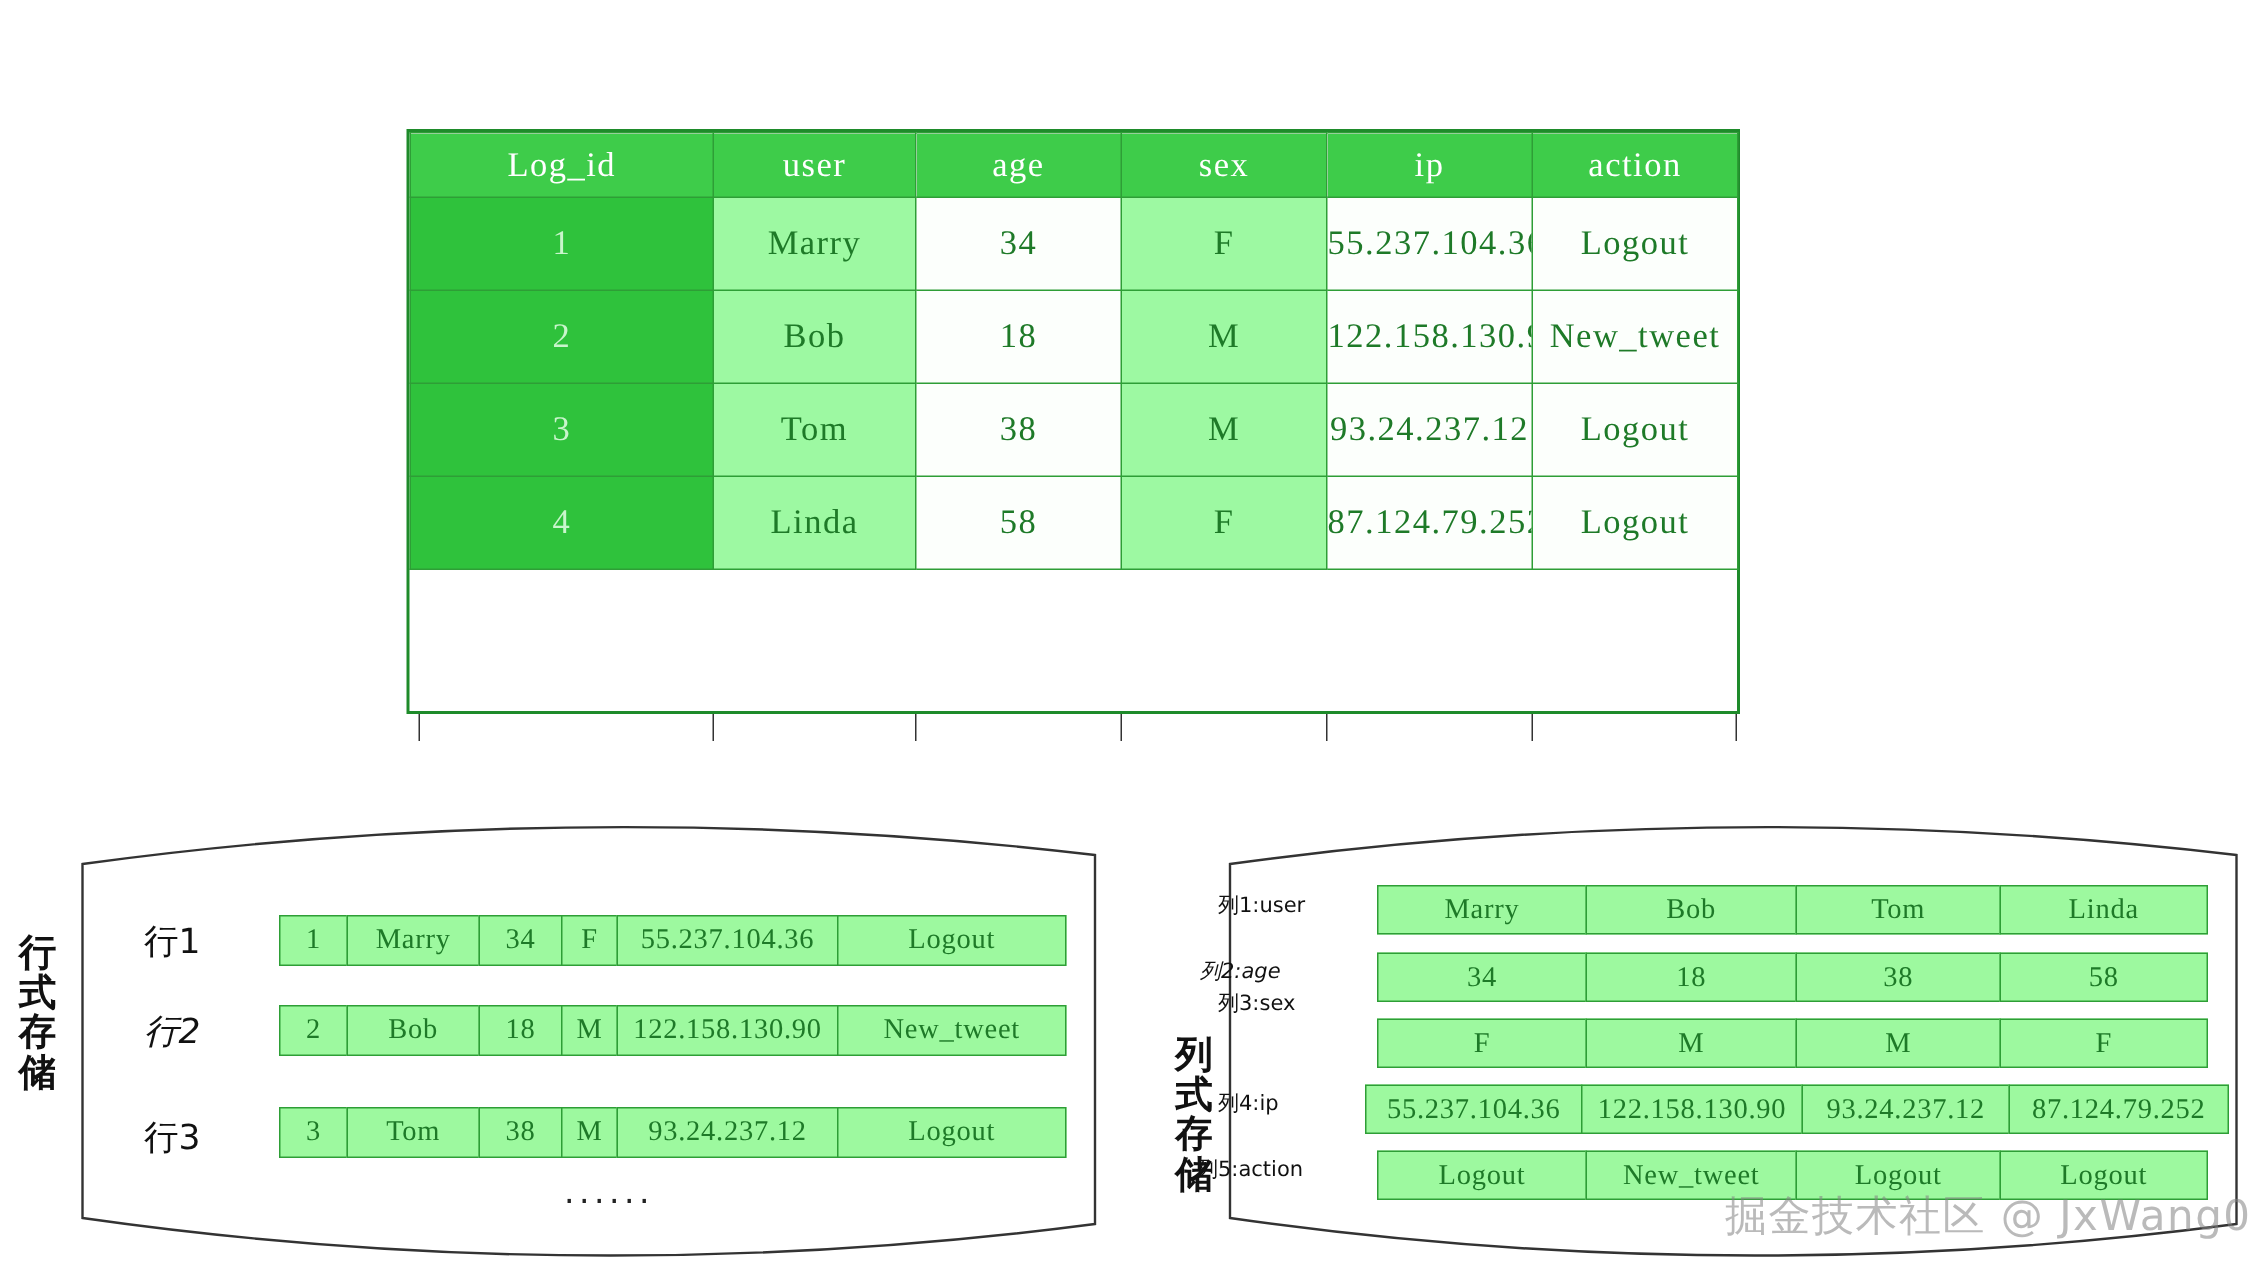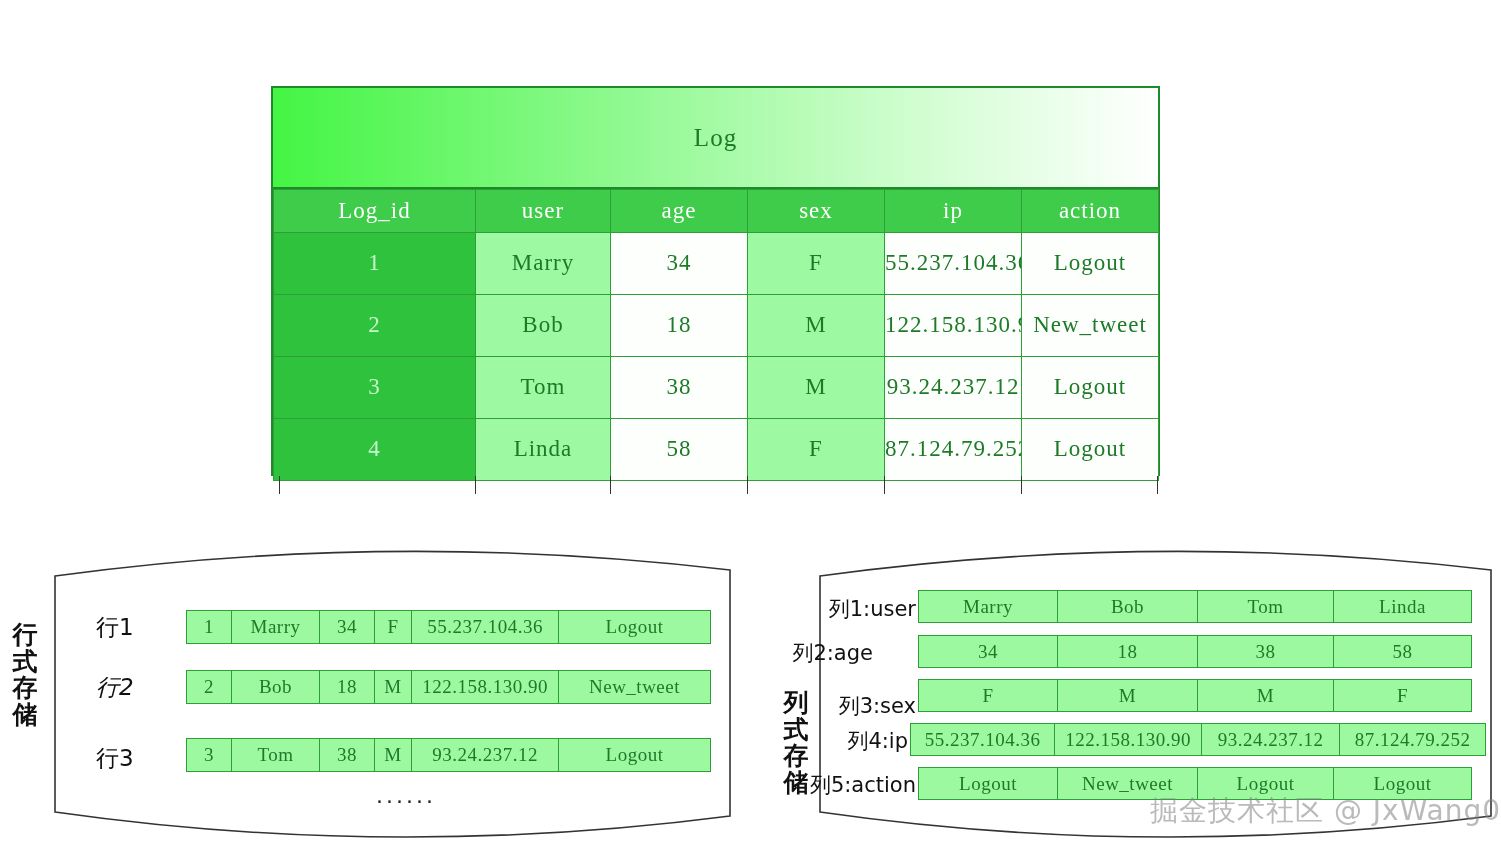--- a/index.html
+++ b/index.html
@@ -169,44 +169,43 @@
     justify-content: center;
     font-size: 19px;
     color: #1e7a28;
     box-sizing: border-box;
     letter-spacing: 0.5px;
     white-space: nowrap;
   }
   .col-line .cell:first-child { margin-left: 0; }
   .col-tag {
     position: absolute;
-    font-size: 21px;
+    font-size: 14px;
     color: #111;
     font-family: "DejaVu Sans", sans-serif;
-    text-align: right;
+    text-align: left;
     white-space: nowrap;
   }
 
   
   #watermark {
     position: absolute;
     left: 1150px;
     top: 792px;
     font-size: 28px;
     color: rgba(130,130,130,0.55);
     font-family: "DejaVu Sans", sans-serif;
     white-space: nowrap;
     letter-spacing: 1px;
   }
 </style>
 </head>
 <body>
 
 <div id="log-table">
-  <div id="log-title">Log</div>
   <table class="grid">
     <colgroup>
       <col class="w-id">
         <col class="w-user">
         <col class="w-age">
       <col class="w-sex">
         <col class="w-ip">
         <col class="w-action">
     </colgroup>
     <thead>
@@ -311,29 +310,29 @@
 <div class="side-label" id="col-side-label">列<br>式<br>存<br>储</div>
 
 <div class="col-tag" style="left:812px; top:595px; width:104px;">列1:user</div>
 <div class="col-line" style="left:918px; top:590px;">
   <div class="cell" style="width:140px">Marry</div>
   <div class="cell" style="width:141px">Bob</div>
   <div class="cell" style="width:137px">Tom</div>
   <div class="cell" style="width:139px">Linda</div>
 </div>
 
-<div class="col-tag" style="left:769px; top:639px; width:104px;">列2:age</div>
+<div class="col-tag" style="left:800px; top:639px; width:104px;font-style:italic;">列2:age</div>
 <div class="col-line" style="left:918px; top:635px;">
   <div class="cell" style="width:140px">34</div>
   <div class="cell" style="width:141px">18</div>
   <div class="cell" style="width:137px">38</div>
   <div class="cell" style="width:139px">58</div>
 </div>
 
-<div class="col-tag" style="left:812px; top:692px; width:104px;">列3:sex</div>
+<div class="col-tag" style="left:812px; top:660px; width:104px;">列3:sex</div>
 <div class="col-line" style="left:918px; top:679px;">
   <div class="cell" style="width:140px">F</div>
   <div class="cell" style="width:141px">M</div>
   <div class="cell" style="width:137px">M</div>
   <div class="cell" style="width:139px">F</div>
 </div>
 
 <div class="col-tag" style="left:812px; top:727px; width:96px;">列4:ip</div>
 <div class="col-line" style="left:910px; top:723px;">
   <div class="cell" style="width:145px">55.237.104.36</div>

